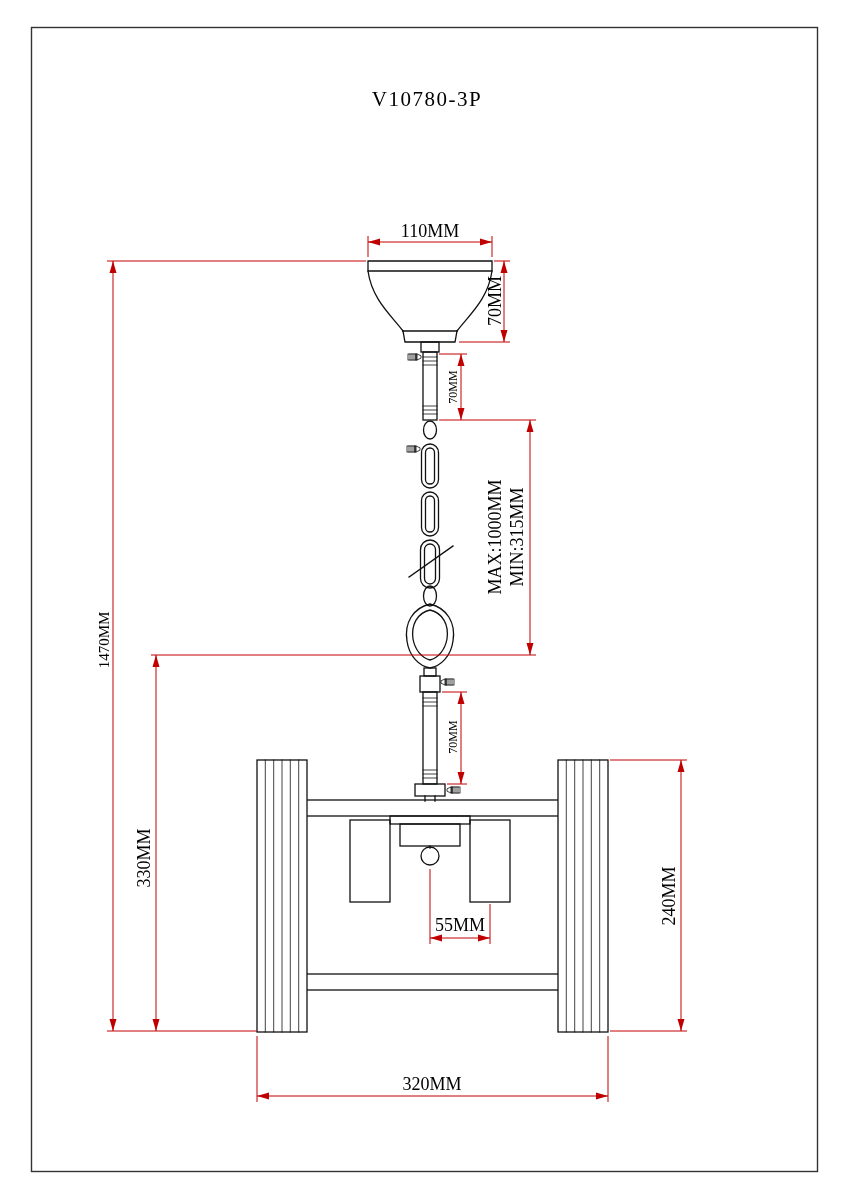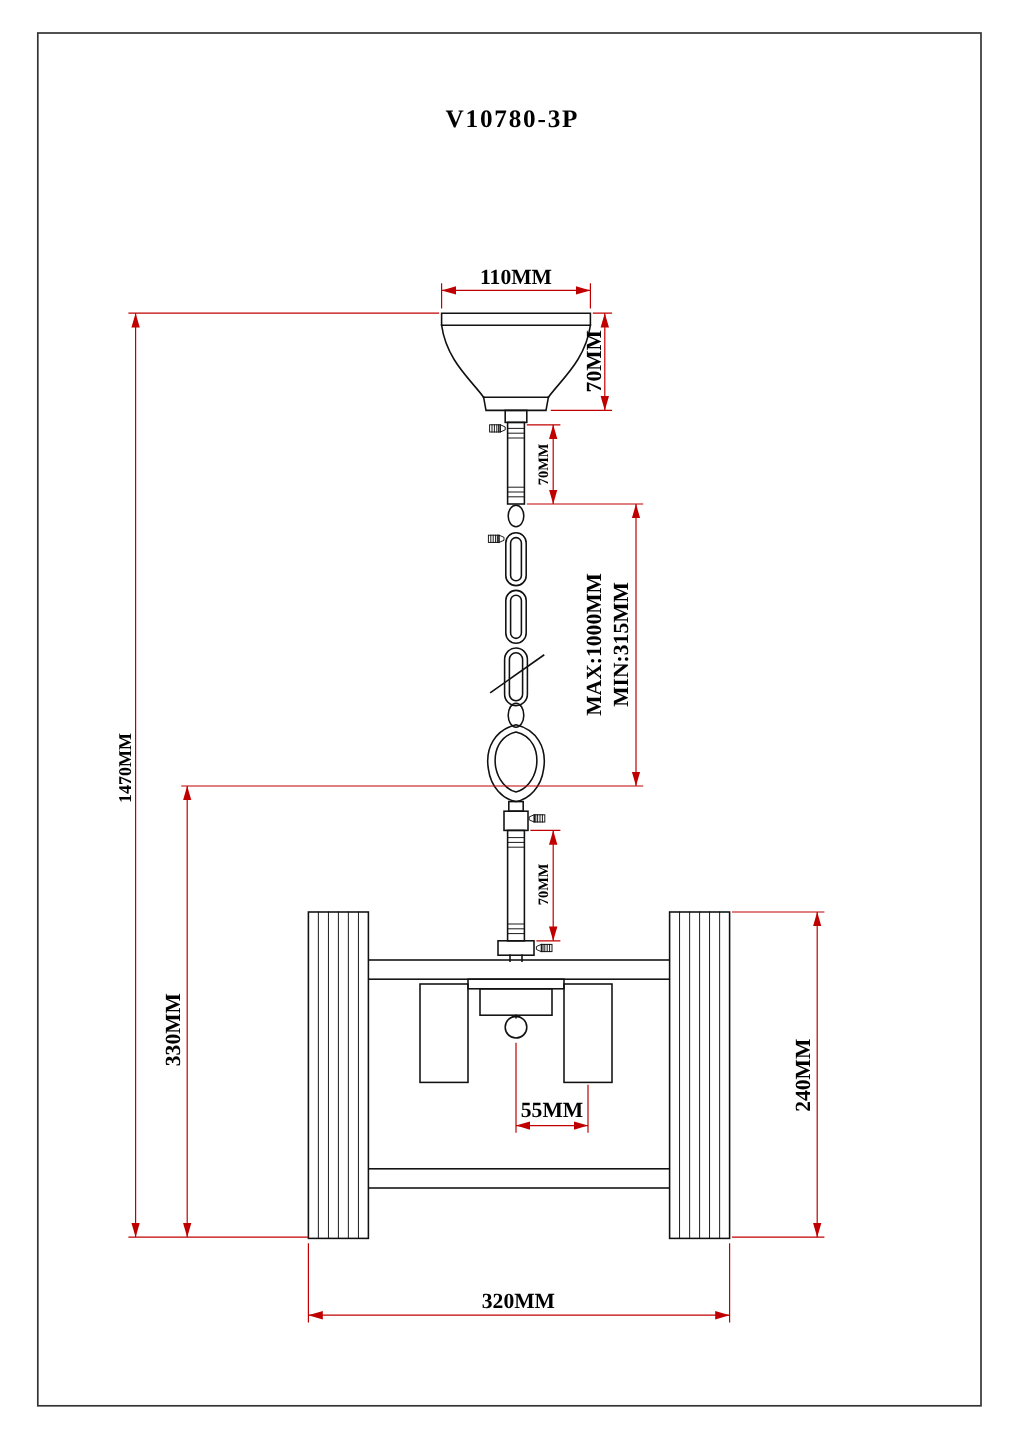--- a/index.html
+++ b/index.html
@@ -5,21 +5,20 @@
   :root{
     --dim:#c00000;
     --line:#111111;
     --text:#000000;
     --bg:#ffffff;
   }
   html,body{margin:0;padding:0;background:var(--bg);}
   .page{
     width:848px;height:1200px;position:relative;background:var(--bg);
     font-family:"Liberation Serif","DejaVu Serif",serif;
-    font-weight:bold;
   }
   svg{display:block;}
   .blk{stroke:var(--line);fill:none;stroke-width:1.3;stroke-linecap:square;}
   .thin{stroke-width:0.8;}
   .wfill{fill:#ffffff;stroke:var(--line);stroke-width:1.3;}
   .dim{stroke:var(--dim);fill:none;stroke-width:1;}
   .dimfill{fill:var(--dim);stroke:none;}
   .lbl{fill:var(--text);font-family:"Liberation Serif","DejaVu Serif",serif;}
   .t21{font-size:21px;letter-spacing:1.5px;}
   .t18{font-size:18px;}

